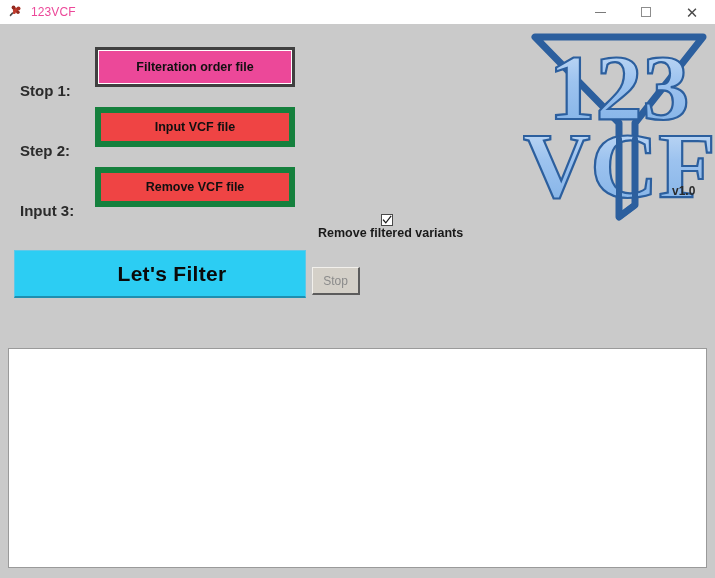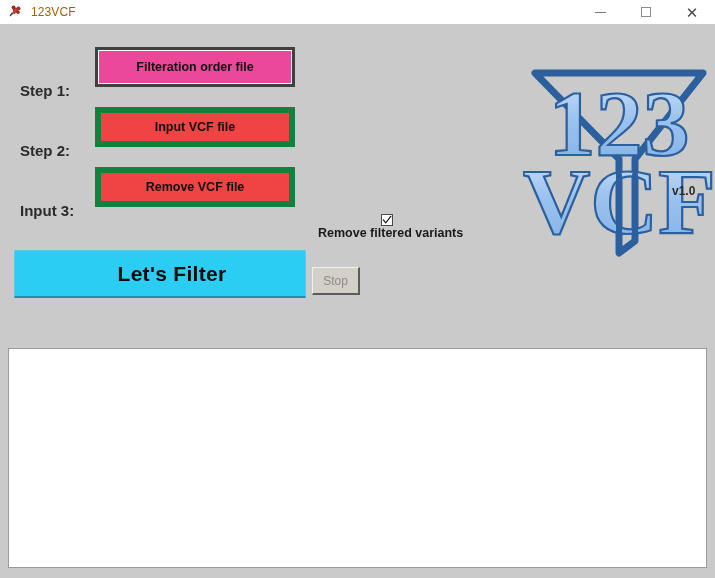--- a/index.html
+++ b/index.html
@@ -36,21 +36,21 @@
     width: 16px;
     height: 16px;
     margin-left: 7px;
     margin-right: 8px;
     position: relative;
     flex: 0 0 auto;
   }
   #app-icon svg { display: block; }
   #title-text {
     font-size: 12px;
-    color: #a16207;
+    color: #ec4899;
     font-family: "Liberation Sans", sans-serif;
     letter-spacing: 0.1px;
     white-space: nowrap;
   }
   .win-btn {
     position: absolute;
     top: 0;
     width: 46px;
     height: 24px;
     display: flex;
@@ -207,21 +207,20 @@
     font-family: "Liberation Sans", sans-serif;
   }
 
   
   #logo-area {
     position: absolute;
     left: 523px;
     top: 3px;
     width: 192px;
     height: 195px;
-    margin-top: 36px;
   }
   #logo-area svg { display: block; }
   #version-label {
     position: absolute;
     left: 672px;
     top: 160px;
     font-size: 12px;
     font-weight: bold;
     color: #2b2b2b;
     font-family: "Liberation Sans", sans-serif;
@@ -272,21 +271,21 @@
     <div class="win-btn" id="btn-maximize">
       <span id="max-box"></span>
     </div>
     <div class="win-btn" id="btn-close">
       <span id="close-x" class="win-glyph">✕</span>
     </div>
   </div>
 
   <div id="client-area">
 
-    <div class="step-label" id="step1-label">Step 1:</div>
+    <div class="step-label" id="step1-label">Stop 1:</div>
     <div class="step-label" id="step2-label">Step 2:</div>
     <div class="step-label" id="step3-label">Input 3:</div>
 
     <div class="step-button" id="step1-button">Filteration order file</div>
     <div class="step-button" id="step2-button">Input VCF file</div>
     <div class="step-button" id="step3-button">Remove VCF file</div>
 
     <div class="checkbox-row" id="checkbox-row-remove">
       <span class="checkbox-box">
         <svg width="10" height="10" viewBox="0 0 10 10" xmlns="http://www.w3.org/2000/svg">

